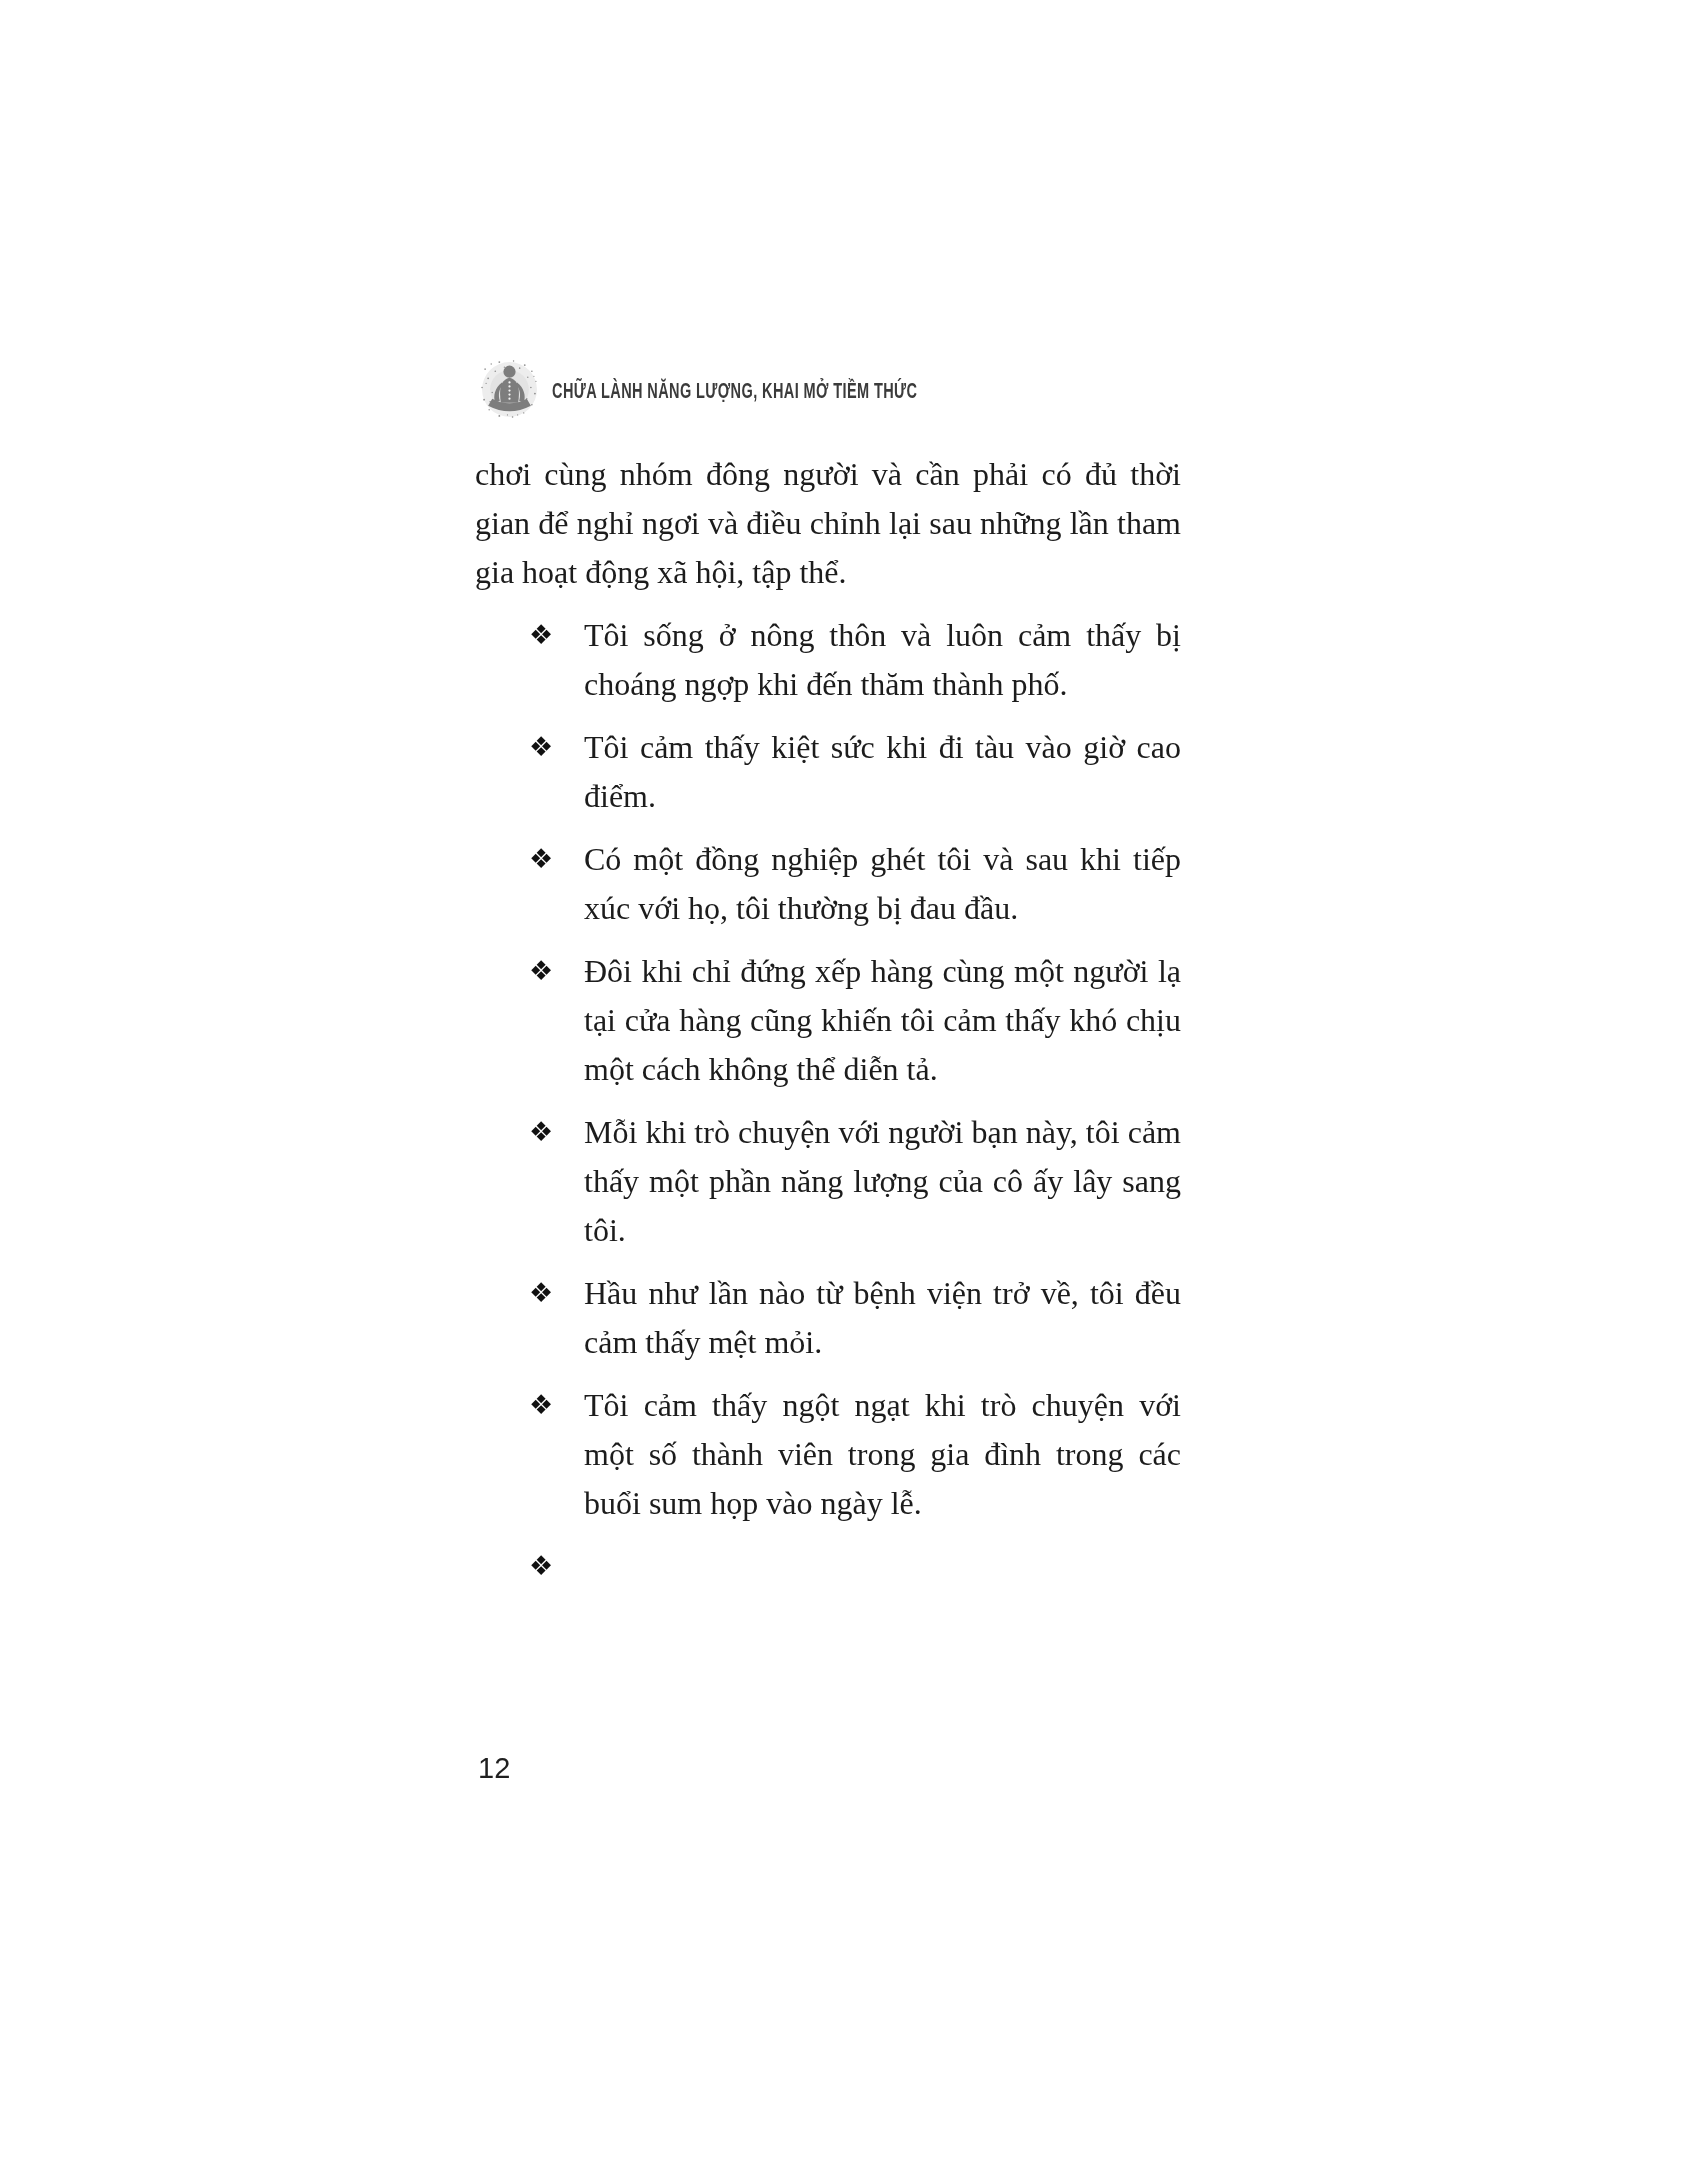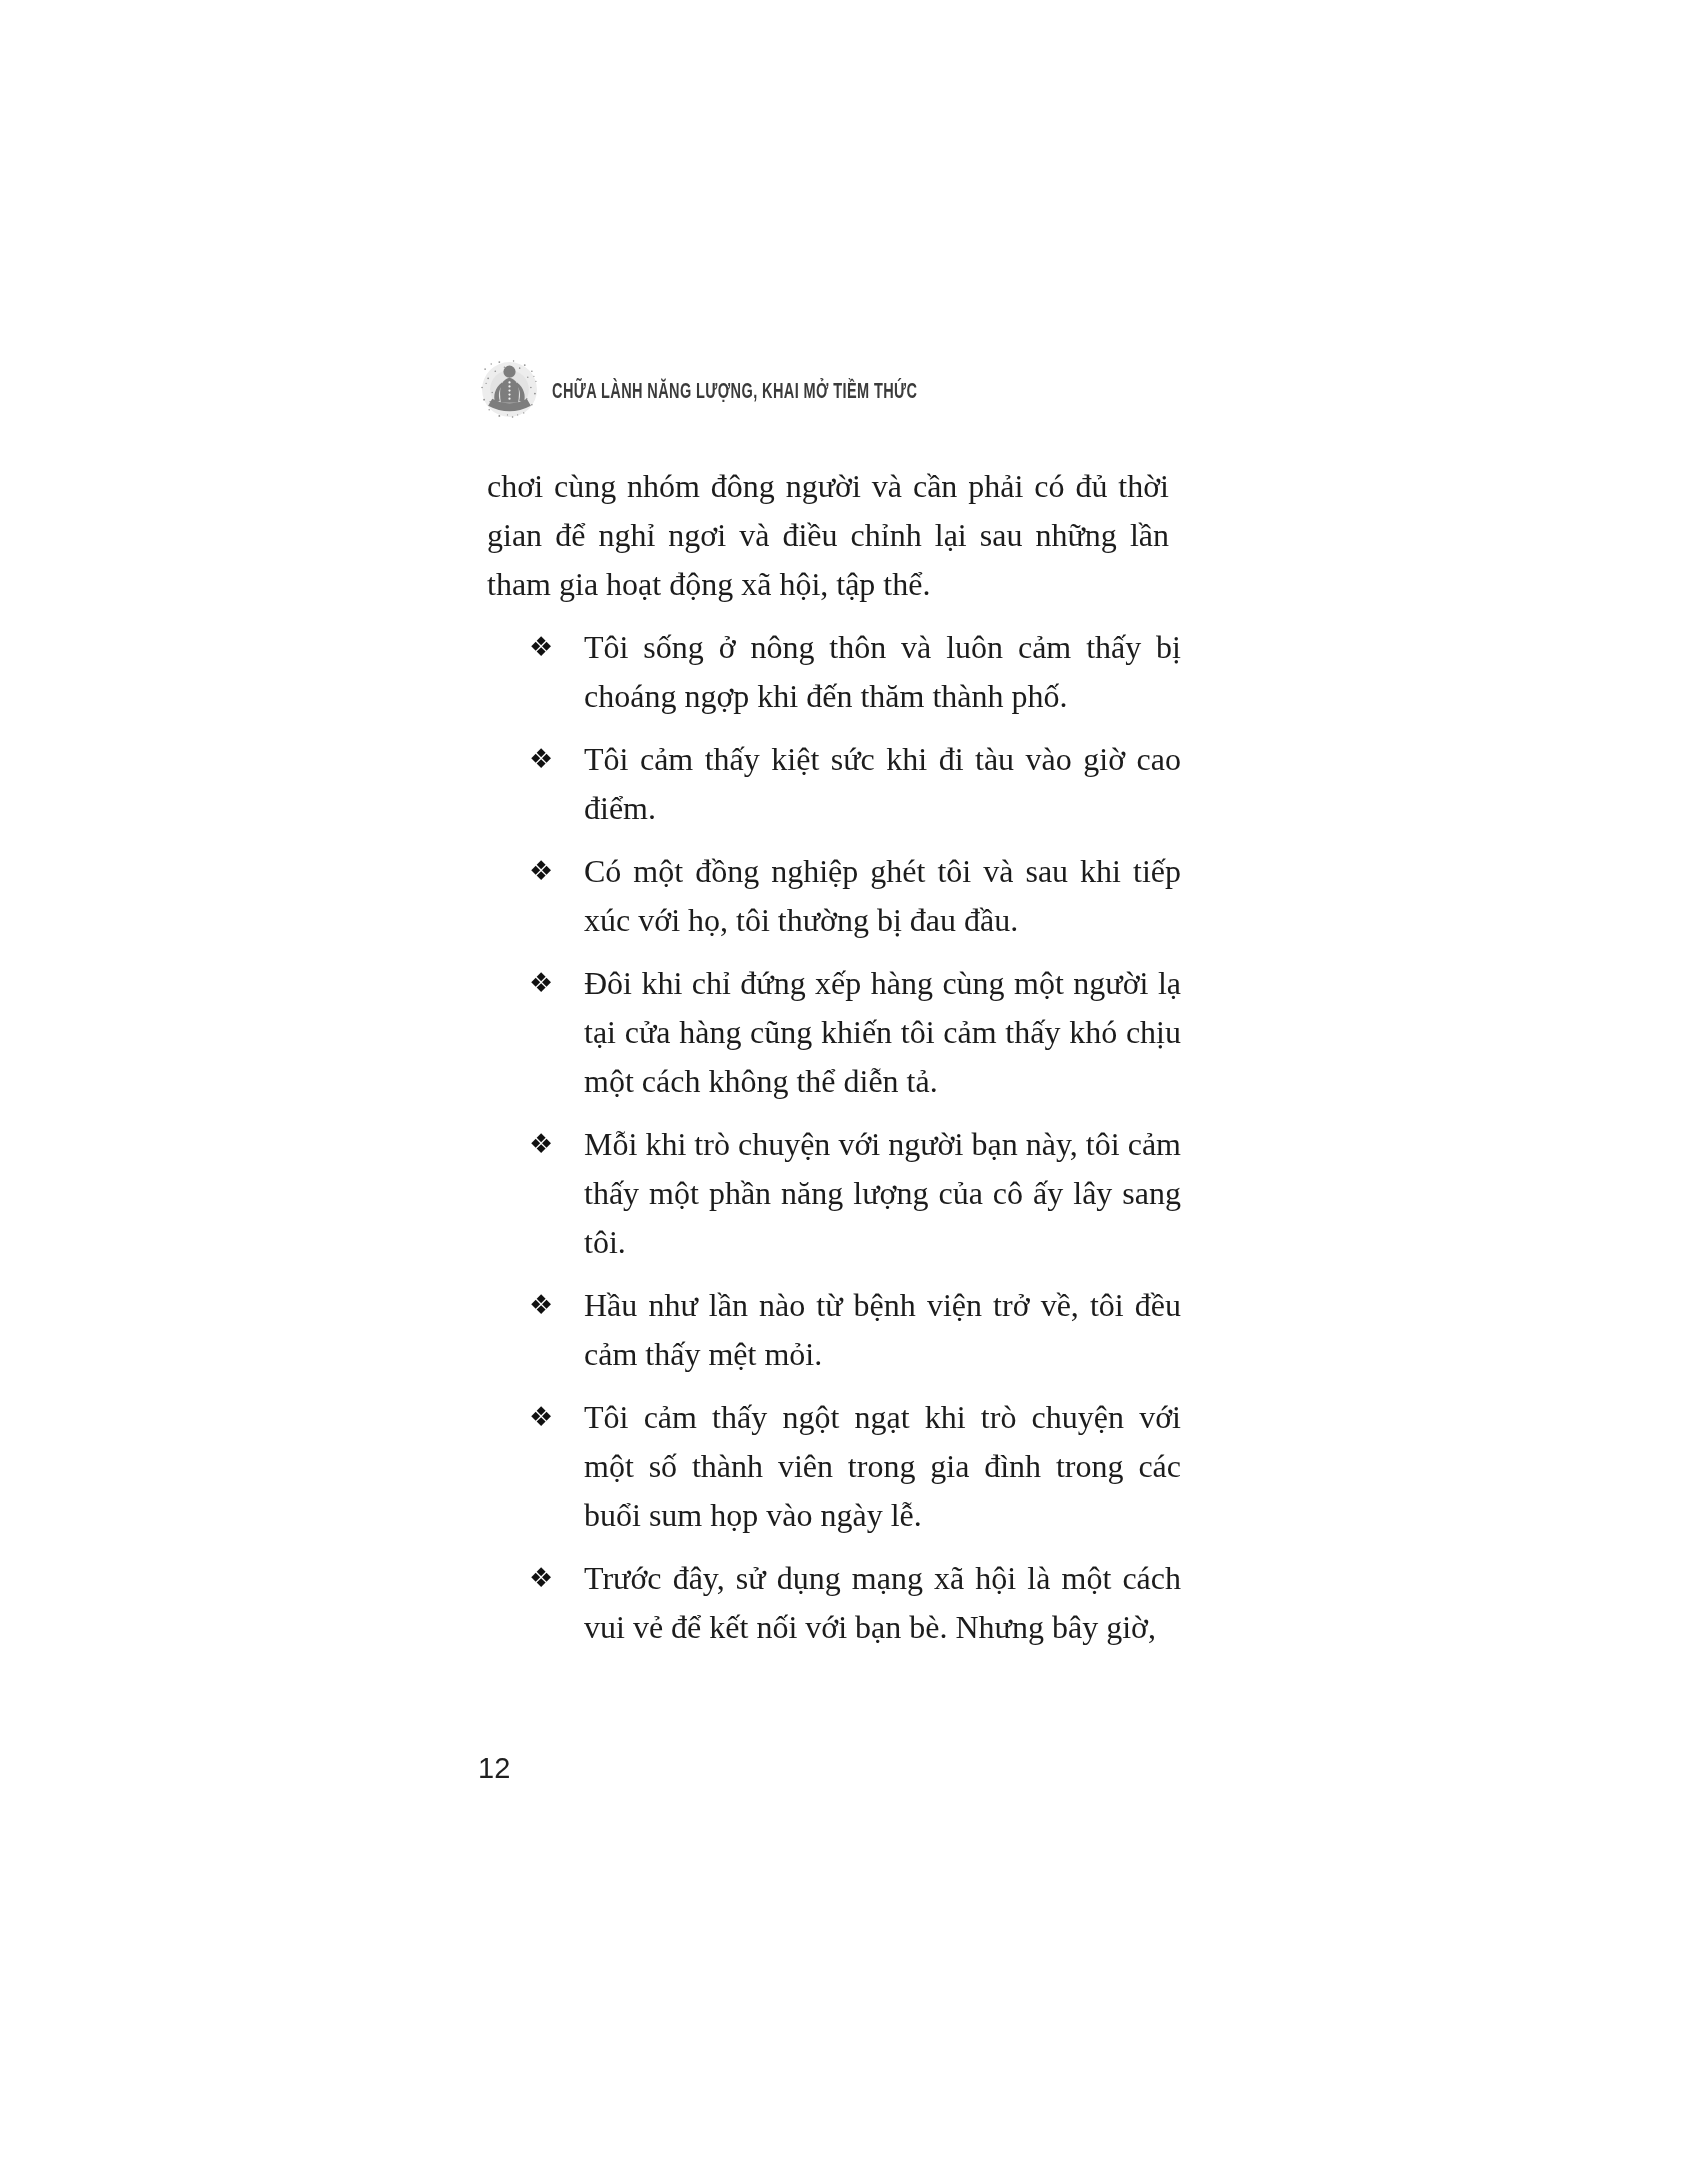--- a/index.html
+++ b/index.html
@@ -44,21 +44,21 @@
   }
   .content {
     position: absolute;
     left: 475px;
     top: 450px;
     width: 706px;
     font-size: 32px;
     line-height: 49px;
     text-align: justify;
   }
-  .para { margin: 12px; }
+  .para { margin: 0; }
   .para-indent {
     margin-top: 13px;
     text-indent: 43px;
   }
   ul.symptom-list {
     list-style: none;
     margin: 14px 0 0 0;
     padding: 0;
   }
   ul.symptom-list li {
@@ -151,20 +151,20 @@
   <div class="content">
     <p class="para">chơi cùng nhóm đông người và cần phải có đủ thời gian để nghỉ ngơi và điều chỉnh lại sau những lần tham gia hoạt động xã hội, tập thể.</p>
     <ul class="symptom-list">
         <li><span class="bullet-marker">❖</span><span>Tôi sống ở nông thôn và luôn cảm thấy bị choáng ngợp khi đến thăm thành phố.</span></li>
         <li><span class="bullet-marker">❖</span><span>Tôi cảm thấy kiệt sức khi đi tàu vào giờ cao điểm.</span></li>
         <li><span class="bullet-marker">❖</span><span>Có một đồng nghiệp ghét tôi và sau khi tiếp xúc với họ, tôi thường bị đau đầu.</span></li>
         <li><span class="bullet-marker">❖</span><span>Đôi khi chỉ đứng xếp hàng cùng một người lạ tại cửa hàng cũng khiến tôi cảm thấy khó chịu một cách không thể diễn tả.</span></li>
         <li><span class="bullet-marker">❖</span><span>Mỗi khi trò chuyện với người bạn này, tôi cảm thấy một phần năng lượng của cô ấy lây sang tôi.</span></li>
         <li><span class="bullet-marker">❖</span><span>Hầu như lần nào từ bệnh viện trở về, tôi đều cảm thấy mệt mỏi.</span></li>
         <li><span class="bullet-marker">❖</span><span>Tôi cảm thấy ngột ngạt khi trò chuyện với một số thành viên trong gia đình trong các buổi sum họp vào ngày lễ.</span></li>
-        <li><span class="bullet-marker">❖</span><span>Trước đây, sử dụng mạng xã hội là một cách vui vẻ để kết nối với bạn bè. Nhưng bây giờ,</span></li>
+        <li><span class="bullet-marker">❖</span></li>
       </ul>
   </div>
 
   <div class="page-number">12</div>
 
 </div>
 
 
 </body></html>

